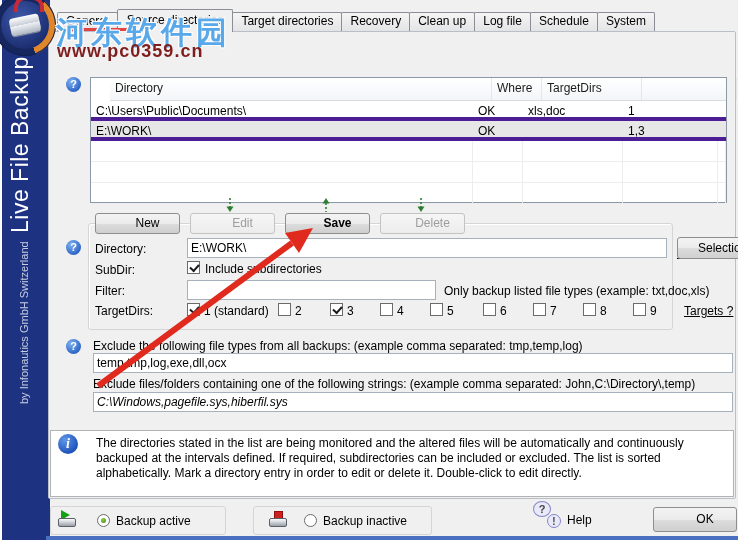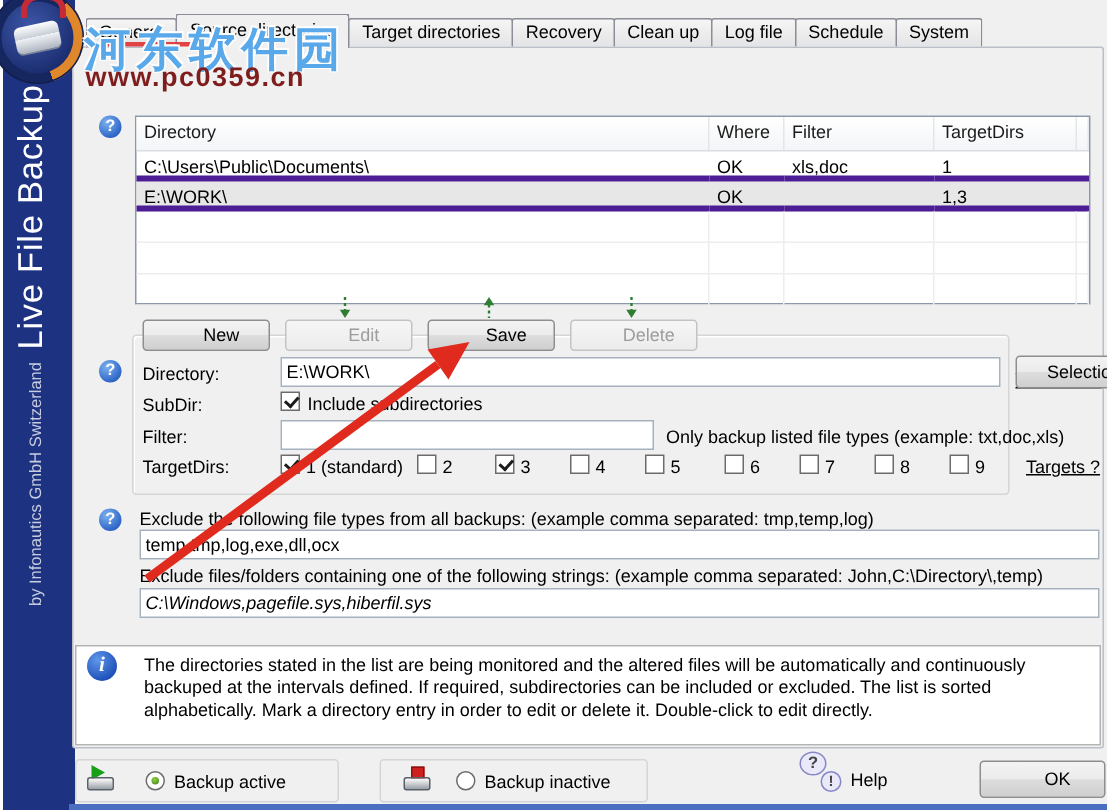--- a/index.html
+++ b/index.html
@@ -41,34 +41,34 @@
 
   .desc{left:93px;top:51px;}
 
   
   .qicon{width:15px;height:15px;border-radius:50%;text-align:center;line-height:15px;font-size:11px;font-weight:bold;color:#fff;
     background:radial-gradient(circle at 35% 30%,#7db1f0,#2a62c4 75%);z-index:6;}
 
   
   .listview{left:90px;top:77px;width:637px;height:126px;background:#fff;border:1px solid #8a98a8;box-sizing:border-box;z-index:5;}
   .lv-head,.lv-row{display:grid;grid-template-columns:382px 50px 100px 95px 1fr;}
-  .lv-head{height:22px;line-height:21px;background:linear-gradient(#ffffff,#f3f5f8);border-bottom:1px solid #d9dde2;}
+  .lv-head{height:22px;line-height:21px;background:linear-gradient(#ffffff,#f3f5f8);border-bottom:1px solid #d9dde2;margin-left:19px;}
   .lv-head .hc{padding-left:5px;border-right:1px solid #e4e6ea;color:#1b1b1b;}
   .lv-row{height:20px;line-height:20px;}
   .lv-row .c{padding-left:5px;overflow:hidden;white-space:nowrap;border-bottom:4px solid #4c1d95;}
   .lv-row[data-selected="true"]{background:#e7e7e7;}
   .lv-row.empty{height:21px;}
   .lv-row.empty .c{border-right:1px solid #ededed;border-bottom:1px solid #ededed;}
 
   
   .btn{box-sizing:border-box;text-align:center;border:1px solid #8e8e8e;border-radius:3px;cursor:pointer;
     background:linear-gradient(#f3f3f3,#ebebeb 50%,#dddddd 51%,#cfcfcf);z-index:7;padding-left:20px;}
   .act-btn{top:213px;width:85px;height:21px;line-height:19px;}
   .btn[data-disabled="true"]{color:#9d9d9d;border-color:#c3c3c3;background:linear-gradient(#f6f6f6,#ececec);}
-  .btn[data-bold="true"]{font-weight:normal;}
+  .btn[data-bold="true"]{font-weight:bold;}
   .flowarrow{width:12px;height:16px;z-index:6;}
 
   
   .groupbox{left:88px;top:223px;width:585px;height:107px;border:1px solid #d5d5d5;border-radius:3px;box-sizing:border-box;
     box-shadow:1px 1px 0 #fff inset;z-index:2;}
   .flabel{left:95px;z-index:5;}
   .textbox{box-sizing:border-box;height:20px;border:1px solid #a5b2bd;background:#fff;padding:0 3px;
     font-family:"Liberation Sans",sans-serif;font-size:12px;z-index:5;}
   .link{text-decoration:underline;cursor:pointer;z-index:5;white-space:nowrap;}
 
@@ -135,21 +135,20 @@
   <div class="abs desc">The files of the following directories will be backuped continuously by «Live File Backup»:</div>
 
   <div class="abs qicon" style="left:66px;top:77px;">?</div>
   <div class="abs qicon" style="left:66px;top:240px;">?</div>
   <div class="abs qicon" style="left:66px;top:339px;">?</div>
 
   <div class="abs listview">
     <div class="lv-head">
       <div class="hc">Directory</div>
       <div class="hc">Where</div>
-      <div class="hc">Filter</div>
       <div class="hc">TargetDirs</div>
       <div class="hc"></div>
     </div>
     <div class="lv-row" data-selected="false">
       <div class="c">C:\Users\Public\Documents\</div>
       <div class="c">OK</div>
       <div class="c">xls,doc</div>
       <div class="c">1</div>
       <div class="c"></div>
     </div>

